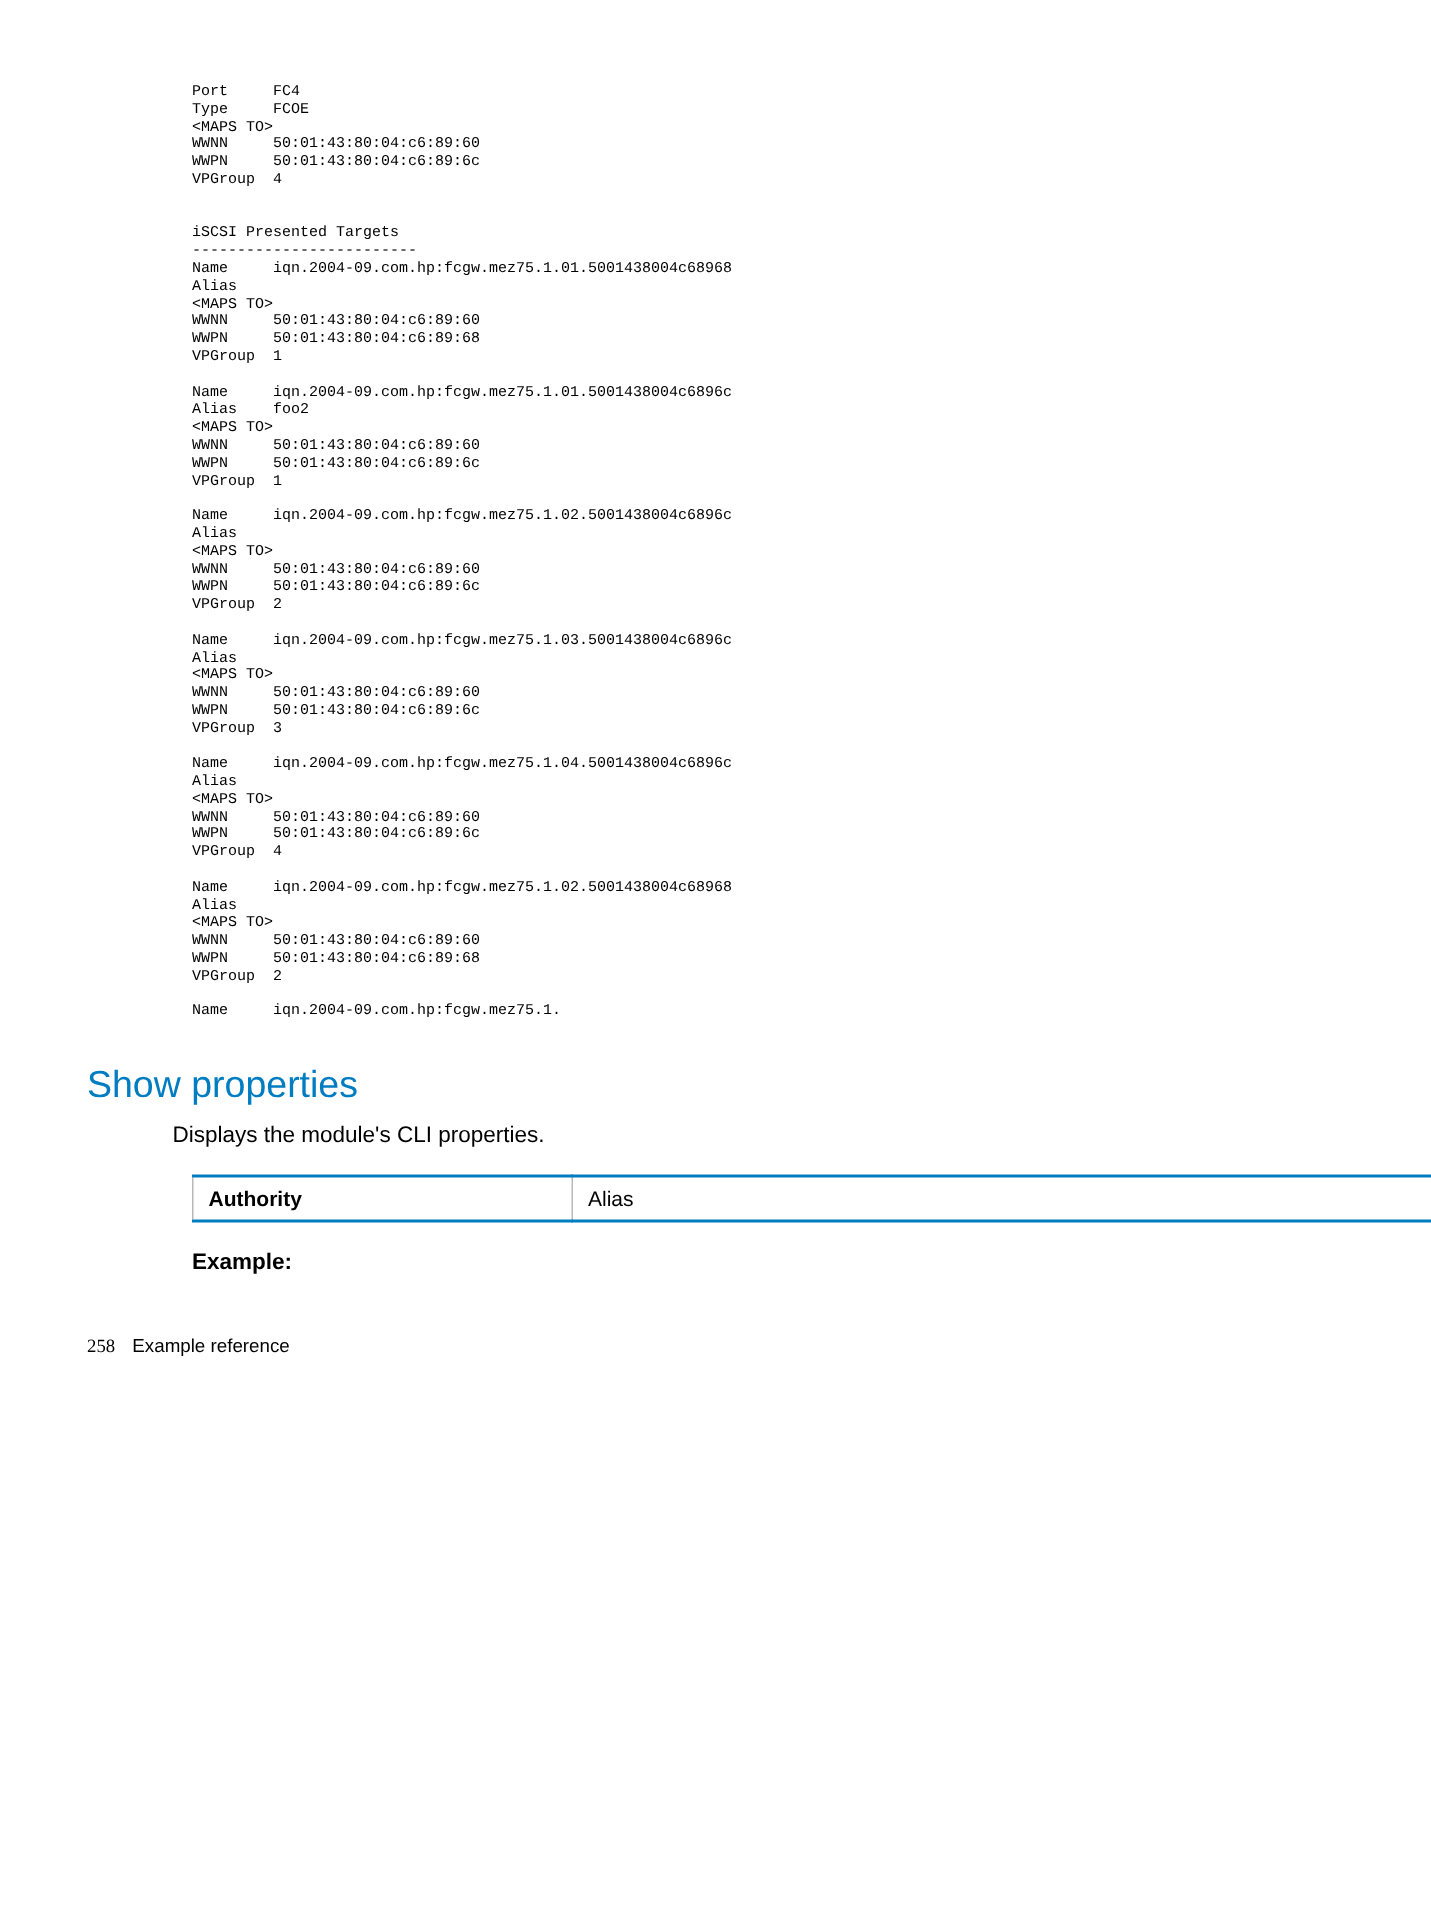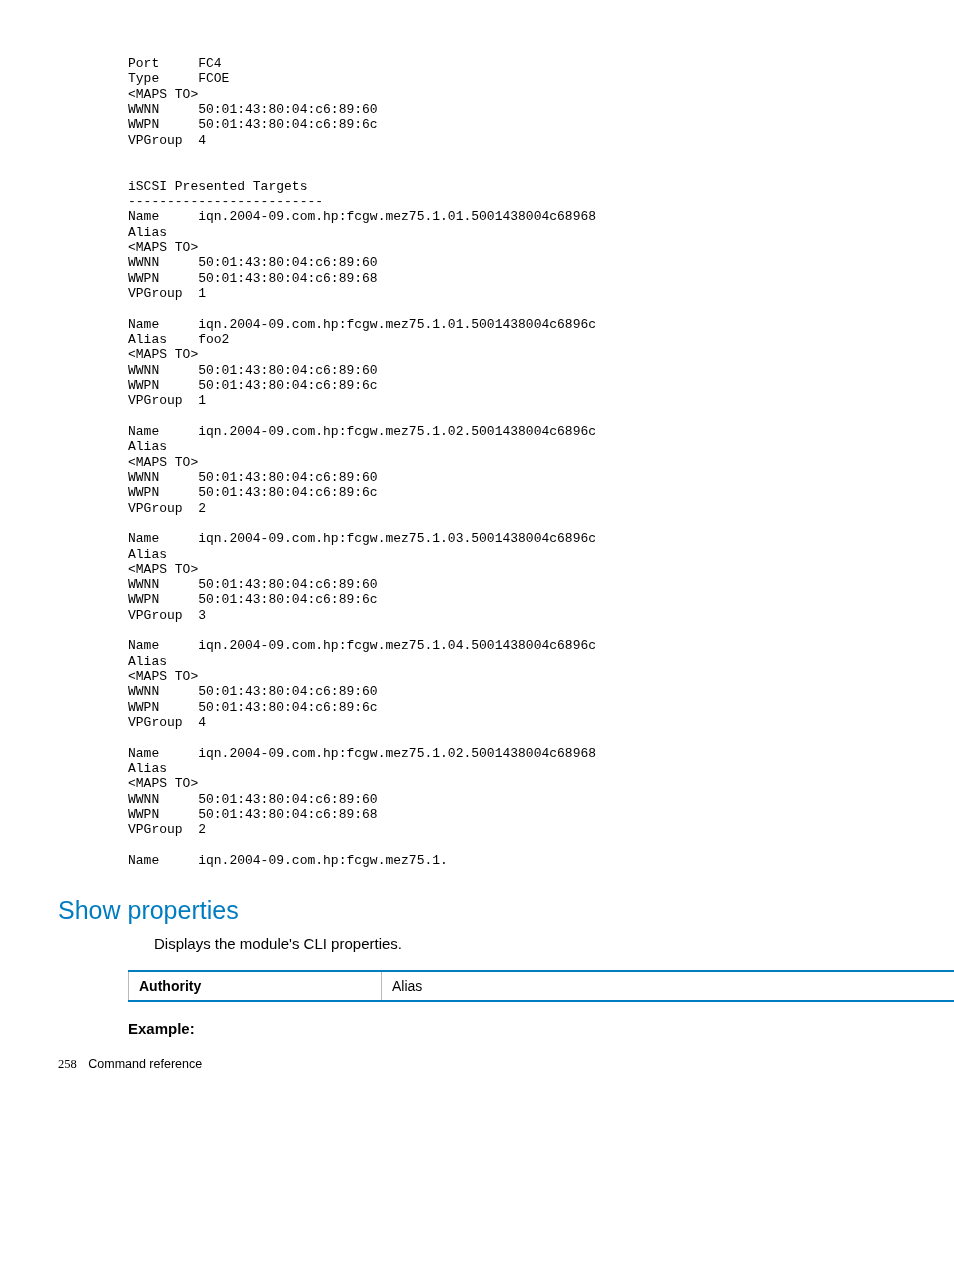--- a/index.html
+++ b/index.html
@@ -9,36 +9,36 @@
     font-family: Arial, Helvetica, sans-serif;
     color: #000;
     width: 954px;
   }
   .page {
     padding: 56px 90px 40px 58px;
     box-sizing: border-box;
   }
   .mono {
     font-family: "Courier New", Courier, monospace;
-    font-size: 13px;
+    font-size: 10px;
     line-height: 1.18;
     white-space: pre;
     margin-left: 70px;
     margin-bottom: 28px;
   }
   h2.section {
     font-family: Arial, Helvetica, sans-serif;
     font-weight: 400;
     font-size: 25px;
     color: #007cc1;
     margin: 0 0 10px 0;
   }
   .desc {
     font-size: 15px;
-    margin: 0 0 18px 96px;
+    margin: 0 0 18px 57px;
   }
   table.props {
     border-collapse: collapse;
     width: 864px;
     margin-left: 70px;
     margin-bottom: 18px;
     border-top: 2px solid #007cc1;
     border-bottom: 2px solid #007cc1;
   }
   table.props td {
@@ -51,21 +51,21 @@
     width: 232px;
     font-weight: bold;
   }
   table.props td.codecell {
     font-family: "Courier New", Courier, monospace;
   }
   .example {
     font-weight: bold;
     font-size: 15px;
     margin-left: 70px;
-    margin-bottom: 20px;
+    margin-bottom: 40px;
   }
   .footer {
     font-size: 12.5px;
     margin-top: 18px;
   }
   .footer .pg { margin-right: 8px; font-family: Liberation Serif, serif; }
 </style>
 </head>
 <body>
 
@@ -135,16 +135,16 @@
       <td class="label">Authority</td>
       <td>Alias</td>
     </tr>
   </tbody>
     </table>
 
   <div class="example">Example:</div>
 
   <div class="footer">
     <span class="pg">258</span>
-    <span>Command reference</span>
+    <span>Example reference</span>
   </div>
 
 </div>
 
 </body></html>

